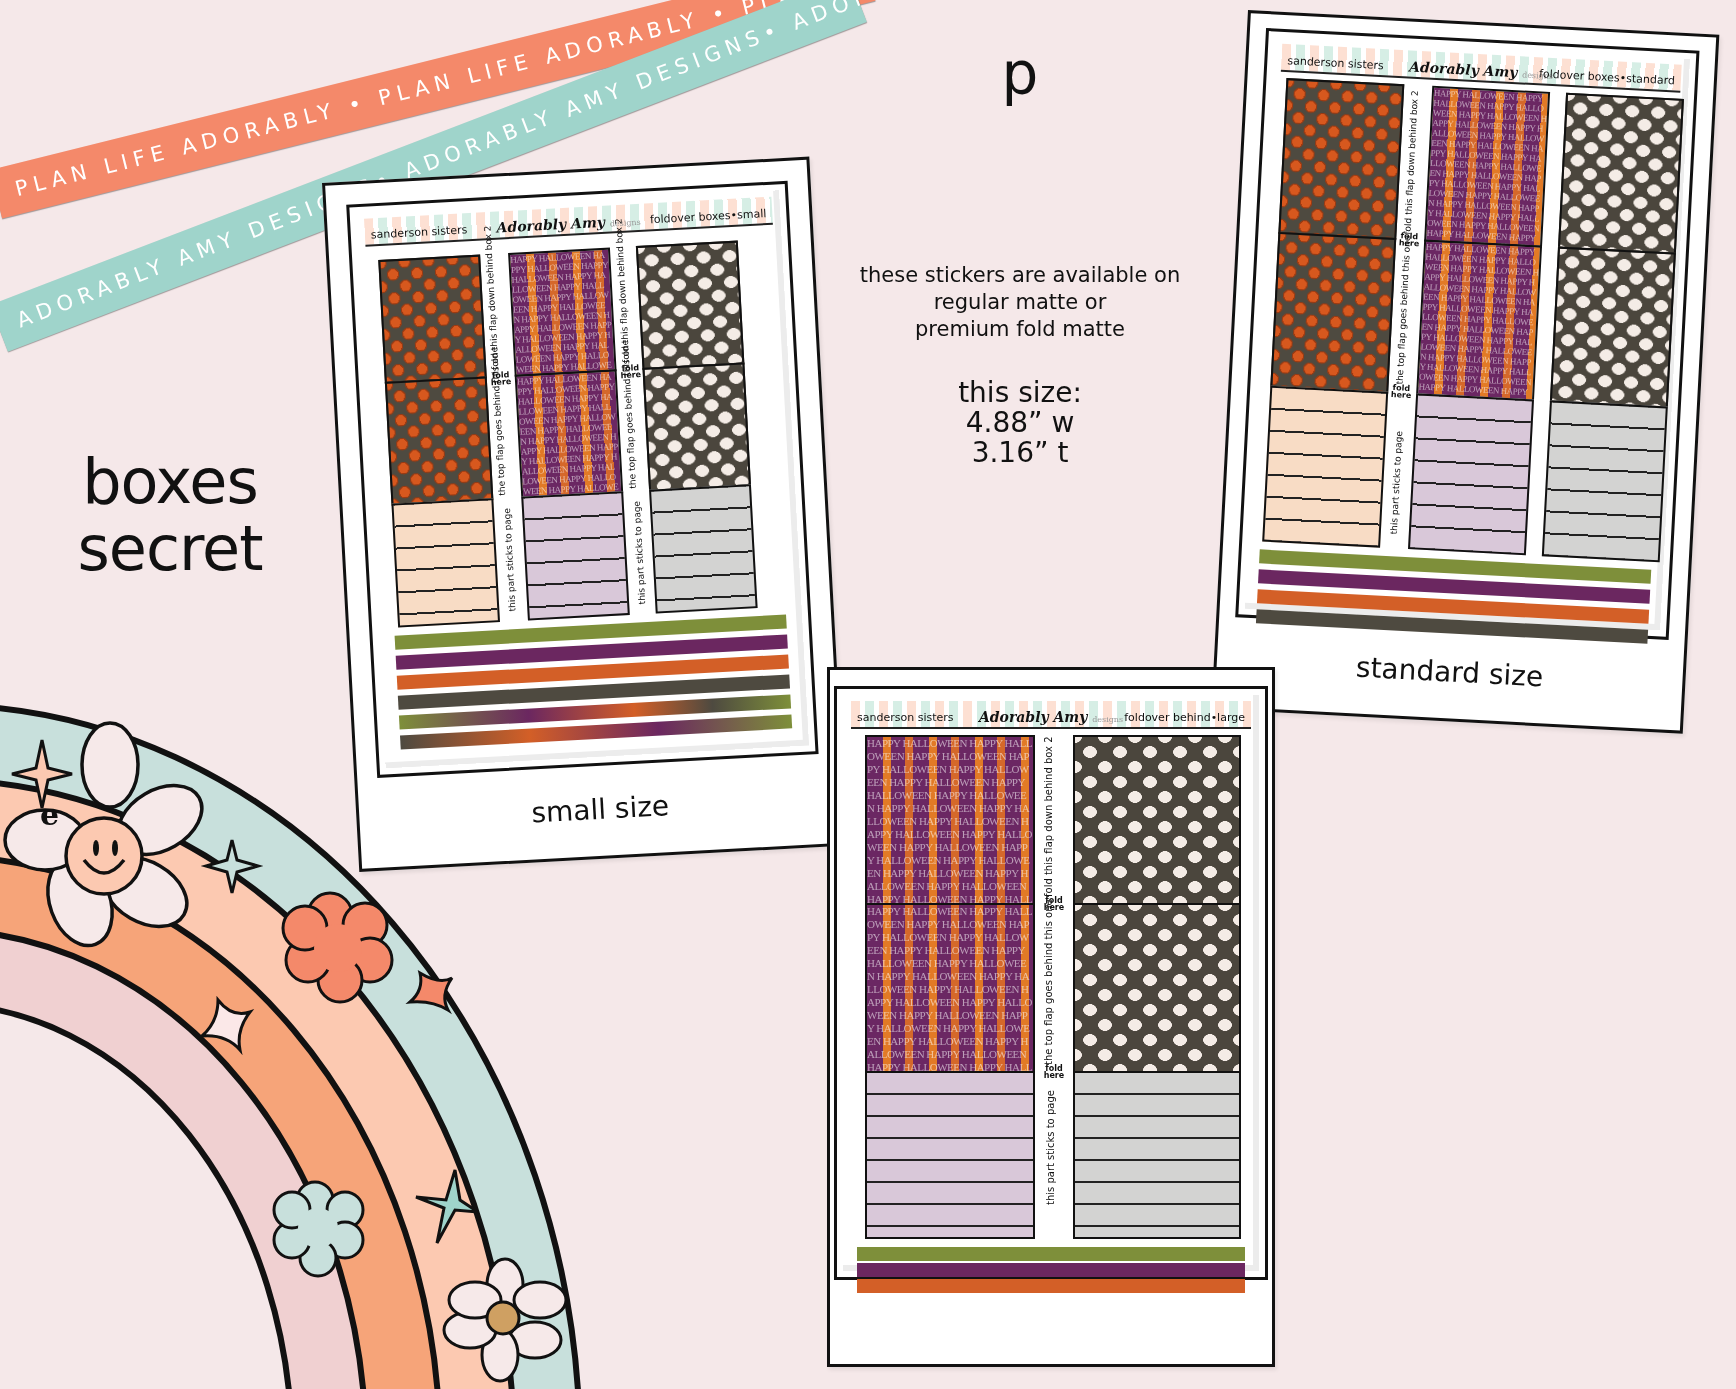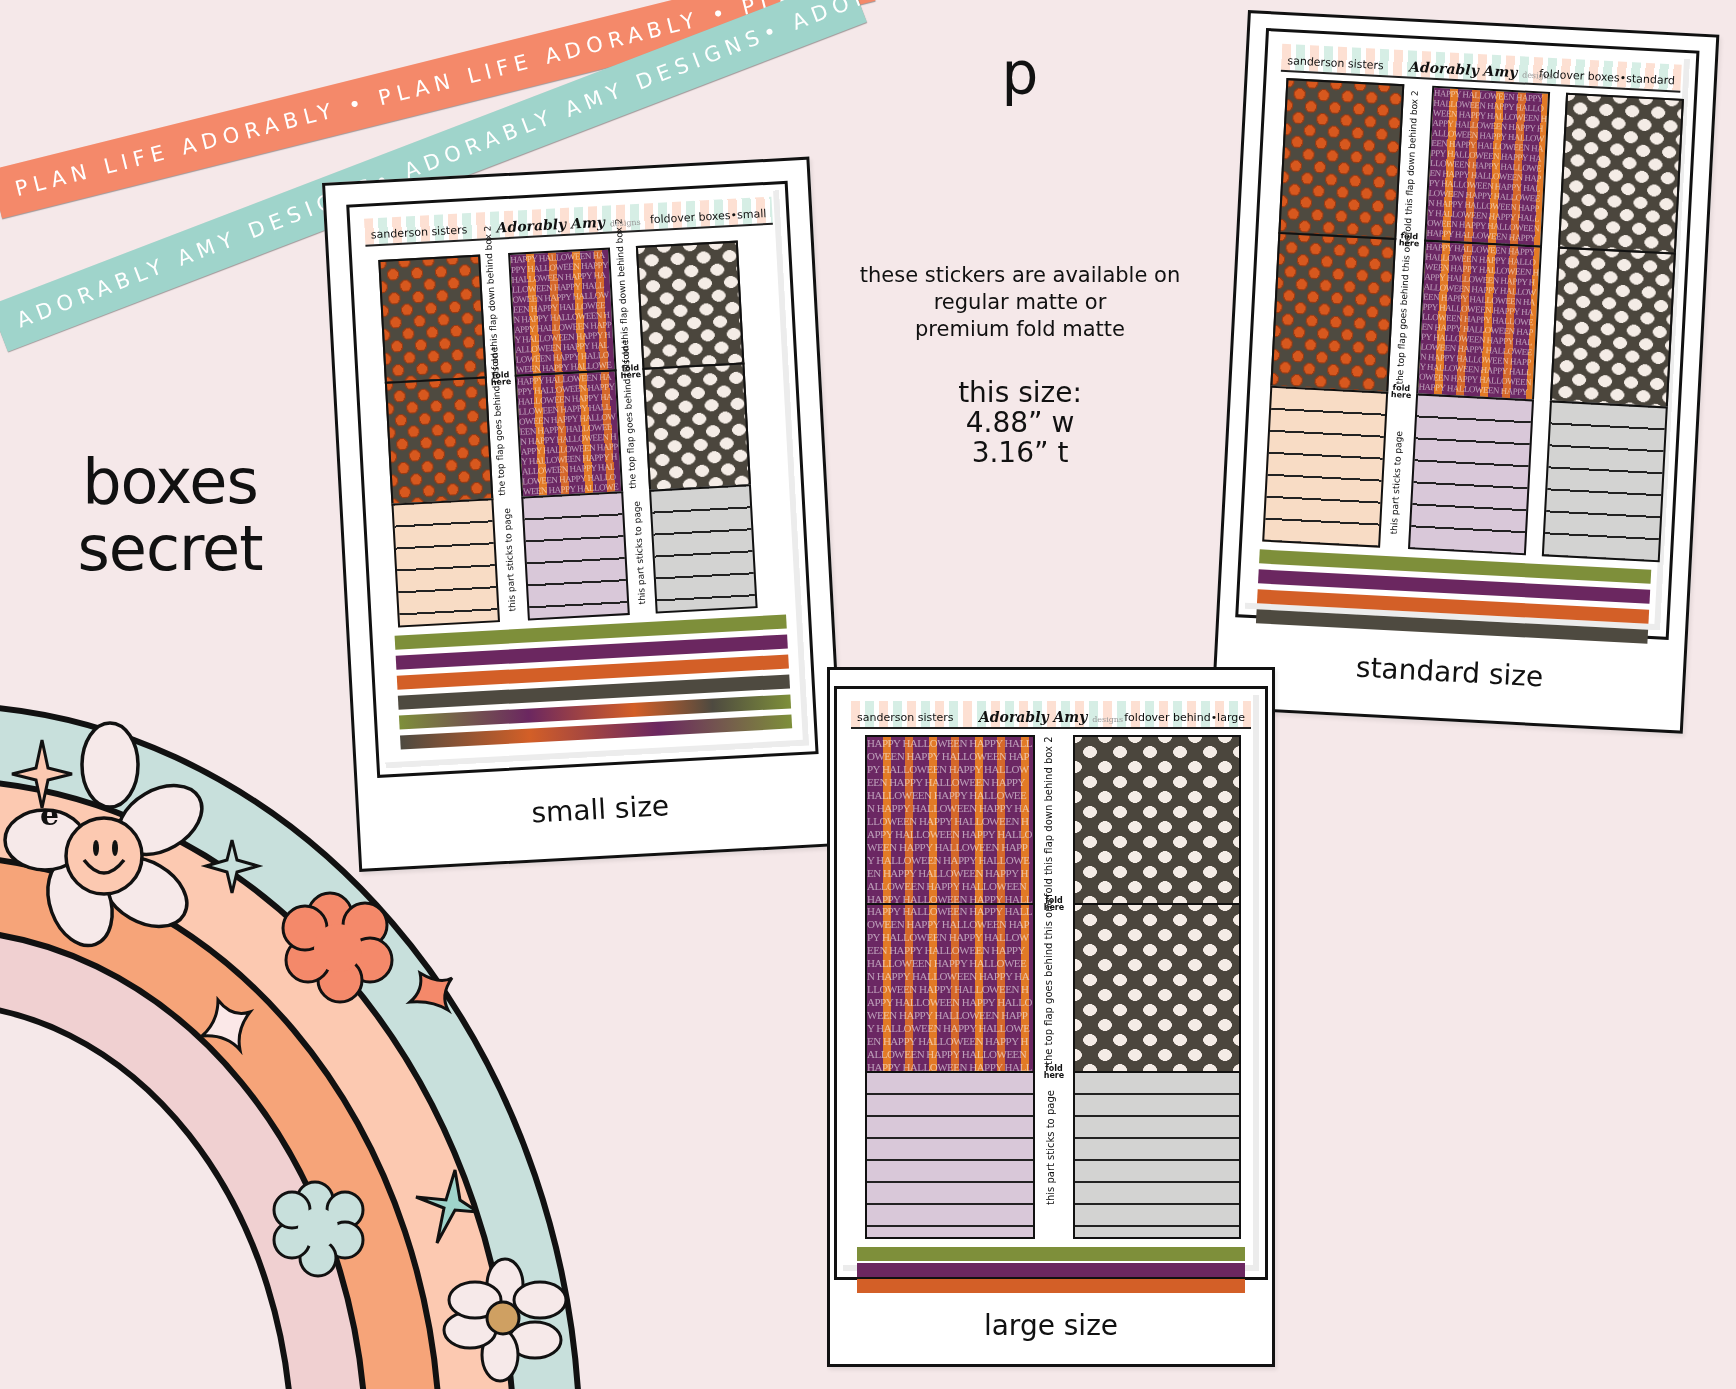--- a/index.html
+++ b/index.html
@@ -218,14 +218,13 @@
       <div class="vtxt" style="left:200px;top:52px;height:150px;font-size:10px;">fold this flap down behind box 2</div>
       <div class="vtxt" style="left:200px;top:230px;height:140px;font-size:10px;">the top flap goes behind this one</div>
       <div class="vtxt" style="left:202px;top:400px;height:110px;font-size:10px;">this part sticks to page</div>
       <div class="fold" style="left:199px;top:202px;width:24px;">fold here</div>
       <div class="fold" style="left:199px;top:370px;width:24px;">fold here</div>
       <div class="strip" style="left:14px;right:14px;top:552px;background:#7e8f3a;"></div>
       <div class="strip" style="left:14px;right:14px;top:568px;background:#6b2760;"></div>
       <div class="strip" style="left:14px;right:14px;top:584px;background:#d35f27;"></div>
     </div>
   </div>
-  <div class="caption" style="bottom:22px;">large size</div>
 </div>
 
 </body></html>

